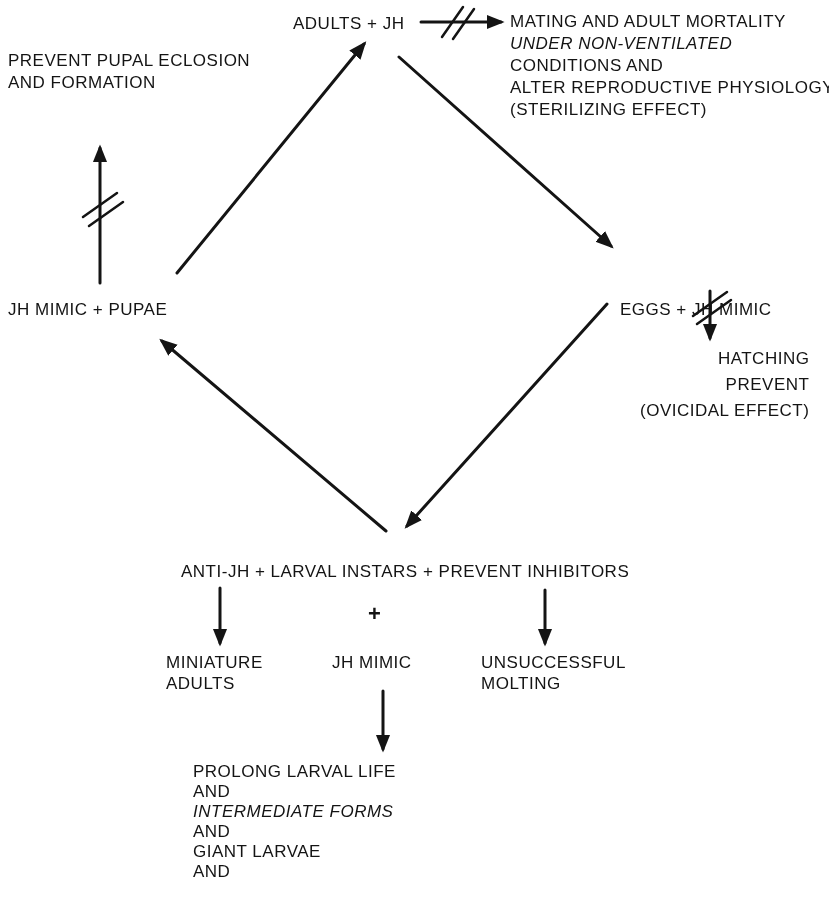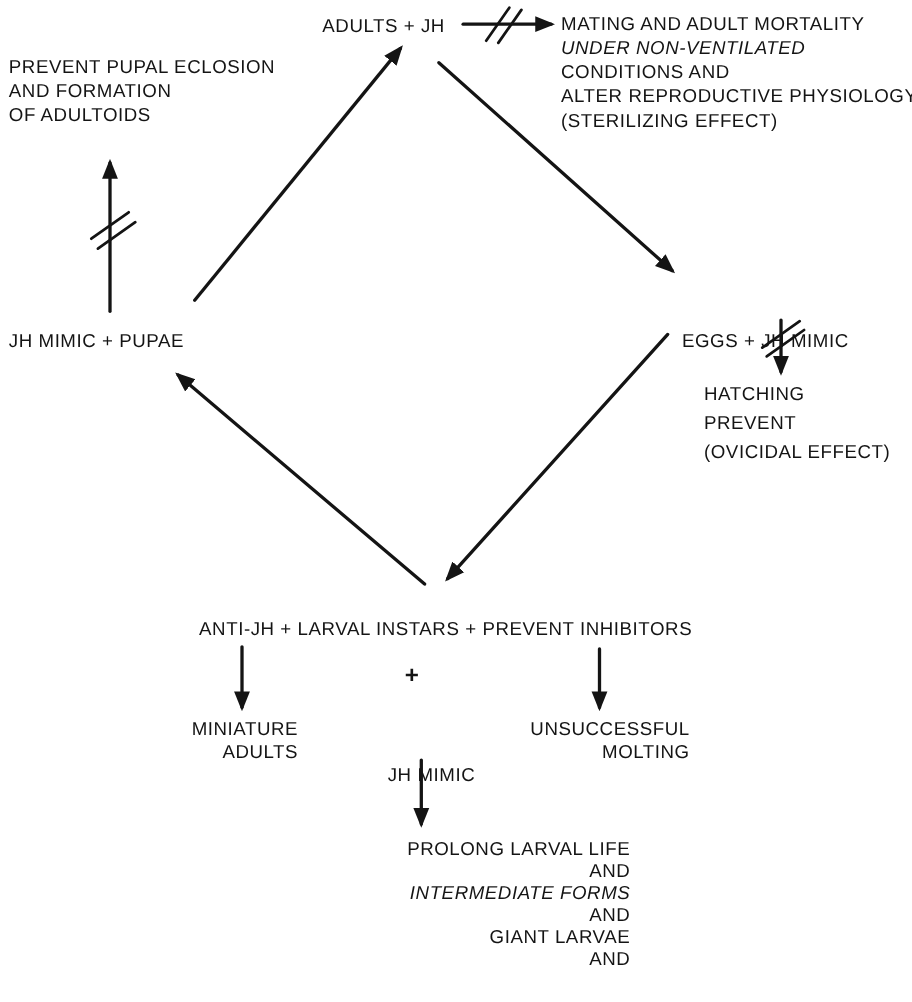--- a/index.html
+++ b/index.html
@@ -10,23 +10,23 @@
     height: 911px;
     background: #ffffff;
     font-family: "Liberation Sans", sans-serif;
     font-size: 17px;
     letter-spacing: 0.5px;
     color: #141414;
     overflow: hidden;
   }
   .node { position: absolute; line-height: 22px; white-space: nowrap; }
   .node .ln { white-space: nowrap; }
-  .center { text-align: right; }
+  .center { text-align: left; }
   .italic { font-style: italic; }
-  .lh26 { line-height: 26px; }
+  .lh26 { line-height: 26px; text-align: right; }
   .lh21 { line-height: 21px; }
   .lh20 { line-height: 20px; }
   .plus { font-size: 22px; font-weight: bold; }
   svg.arrows { position: absolute; left: 0; top: 0; }
 </style>
 </head>
 <body>
 
 <div class="canvas">
 
@@ -57,21 +57,20 @@
 
       <line x1="220" y1="588" x2="220" y2="643" marker-end="url(#ah)"></line>
       <line x1="383" y1="691" x2="383" y2="749" marker-end="url(#ah)"></line>
       <line x1="545" y1="590" x2="545" y2="643" marker-end="url(#ah)"></line>
     </g>
   </svg>
 
   <div class="node" style="left:8px; top:50px;">
     <div class="ln">PREVENT PUPAL ECLOSION</div>
     <div class="ln">AND FORMATION</div>
-    <div class="ln">OF ADULTOIDS</div>
   </div>
 
   <div class="node" style="left:293px; top:13px;">ADULTS + JH</div>
 
   <div class="node" style="left:510px; top:11px;">
     <div class="ln">MATING AND ADULT MORTALITY</div>
     <div class="ln italic">UNDER NON-VENTILATED</div>
     <div class="ln">CONDITIONS AND</div>
     <div class="ln">ALTER REPRODUCTIVE PHYSIOLOGY</div>
     <div class="ln">(STERILIZING EFFECT)</div>
@@ -89,21 +88,21 @@
 
   <div class="node" style="left:181px; top:561px;">ANTI-JH + LARVAL INSTARS + PREVENT  INHIBITORS</div>
 
   <div class="node center lh21" style="left:166px; top:652px; width:105px;">
     <div class="ln">MINIATURE</div>
     <div class="ln">ADULTS</div>
   </div>
 
   <div class="node plus" style="left:368px; top:603px;">+</div>
 
-  <div class="node center" style="left:332px; top:694px; width:100px;">JH MIMIC</div>
+  <div class="node center" style="left:332px; top:652px; width:100px;">JH MIMIC</div>
 
   <div class="node center lh21" style="left:481px; top:652px; width:146px;">
     <div class="ln">UNSUCCESSFUL</div>
     <div class="ln">MOLTING</div>
   </div>
 
   <div class="node center lh20" style="left:193px; top:762px; width:380px;">
     <div class="ln">PROLONG LARVAL LIFE</div>
     <div class="ln">AND</div>
     <div class="ln italic">INTERMEDIATE FORMS</div>

